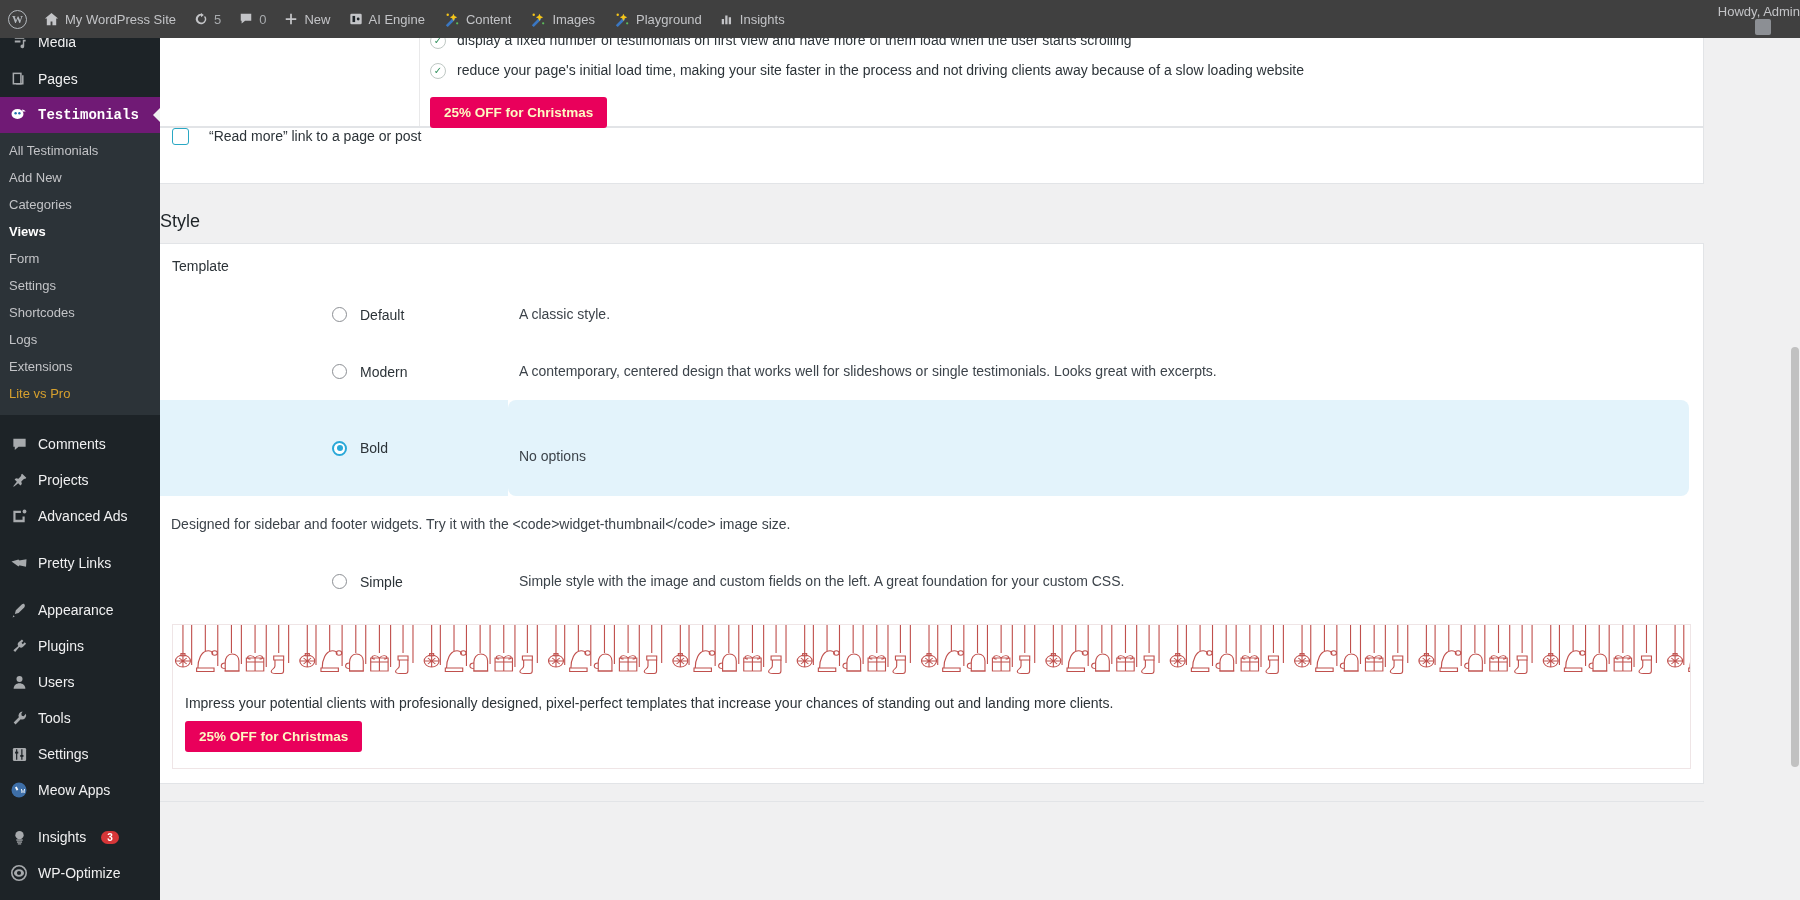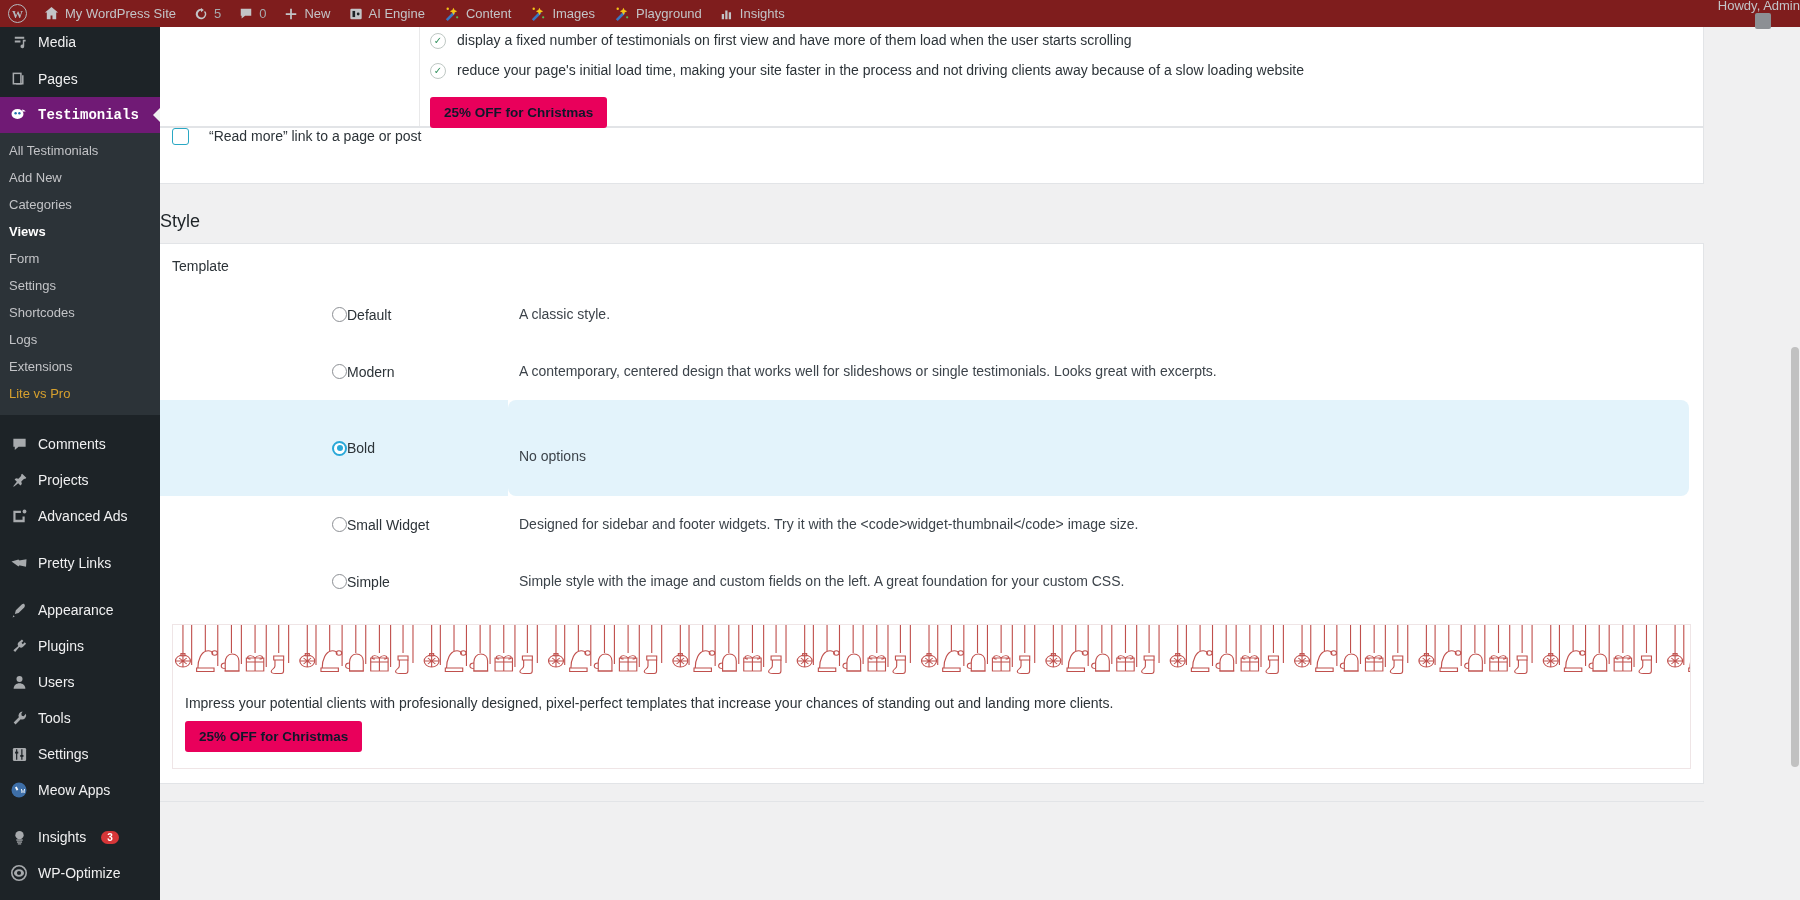--- a/index.html
+++ b/index.html
@@ -7,22 +7,22 @@
     margin: 0; padding: 0;
     width: 1800px; height: 900px;
     overflow: hidden;
     background: #f0f0f1;
     font-family: "Liberation Sans", sans-serif;
   }
 
   
   #adminbar {
     position: absolute; top: 0; left: 0;
-    width: 1800px; height: 27px;
-    background: #7f1d1d;
+    width: 1800px; height: 38px;
+    background: #404040;
     display: flex; align-items: center;
     color: #c3c4c7; font-size: 13px;
     z-index: 50;
   }
   .ab-item {
     display: flex; align-items: center; gap: 6px;
     height: 27px; padding: 0 9px;
     color: #c3c4c7; white-space: nowrap;
   }
   .ab-item:first-child { padding-left: 8px; padding-right: 8px; }
@@ -112,21 +112,21 @@
     font-size: 14px; color: #2c3338; line-height: 1.45;
     padding: 2px 0;
   }
   .check-circle {
     width: 16px; height: 16px; border-radius: 50%;
     border: 1px solid #bfc8c4; flex: 0 0 16px;
     display: flex; align-items: center; justify-content: center;
     color: #2f8f5b; font-size: 10px; margin-top: 3px;
   }
   .xmas-btn {
-    display: inline-block; background: #e9005b; color: #0f172a;
+    display: inline-block; background: #e9005b; color: #fef9c3;
     font-size: 13.5px; font-weight: 700; padding: 8px 14px;
     border-radius: 3px; border: none; cursor: pointer;
     font-family: "Liberation Sans", sans-serif;
   }
 
   .readmore-row {
     display: flex; gap: 20px;
     height: 56px; padding-left: 12px;
     background: #fff; border: 1px solid #e2e4e7; border-top: none;
   }
@@ -156,21 +156,21 @@
   .tmpl-left {
     width: 348px; flex: 0 0 348px;
     display: flex; align-items: center;
     padding-left: 172px;
   }
   .tmpl-right {
     flex: 1; display: flex; flex-direction: column;
     justify-content: center; padding-left: 11px;
   }
   .radio-label {
-    display: flex; align-items: center; gap: 0;
+    display: flex; align-items: center; gap: 13px;
     font-size: 14px; color: #2c3338; cursor: pointer;
   }
   .radio {
     width: 15px; height: 15px; border-radius: 50%;
     border: 1.4px solid #8c8f94; background: #fff;
     flex: 0 0 15px; position: relative;
   }
   .radio.checked {
     border-color: #2aa8d8; border-width: 2px;
   }
@@ -565,26 +565,20 @@
             <span class="radio checked"></span>
             <span>Bold</span>
           </label>
         </div>
         <div class="tmpl-right">
           <div class="desc sub">No options</div>
         </div>
       </div>
 
       <div class="tmpl-row">
-        <div class="tmpl-left">
-          <label class="radio-label">
-            <span class="radio"></span>
-            <span>Small Widget</span>
-          </label>
-        </div>
         <div class="tmpl-right">
           <div class="desc">Designed for sidebar and footer widgets. Try it with the &lt;code&gt;widget-thumbnail&lt;/code&gt; image size.</div>
         </div>
       </div>
 
       <div class="tmpl-row">
         <div class="tmpl-left">
           <label class="radio-label">
             <span class="radio"></span>
             <span>Simple</span>

